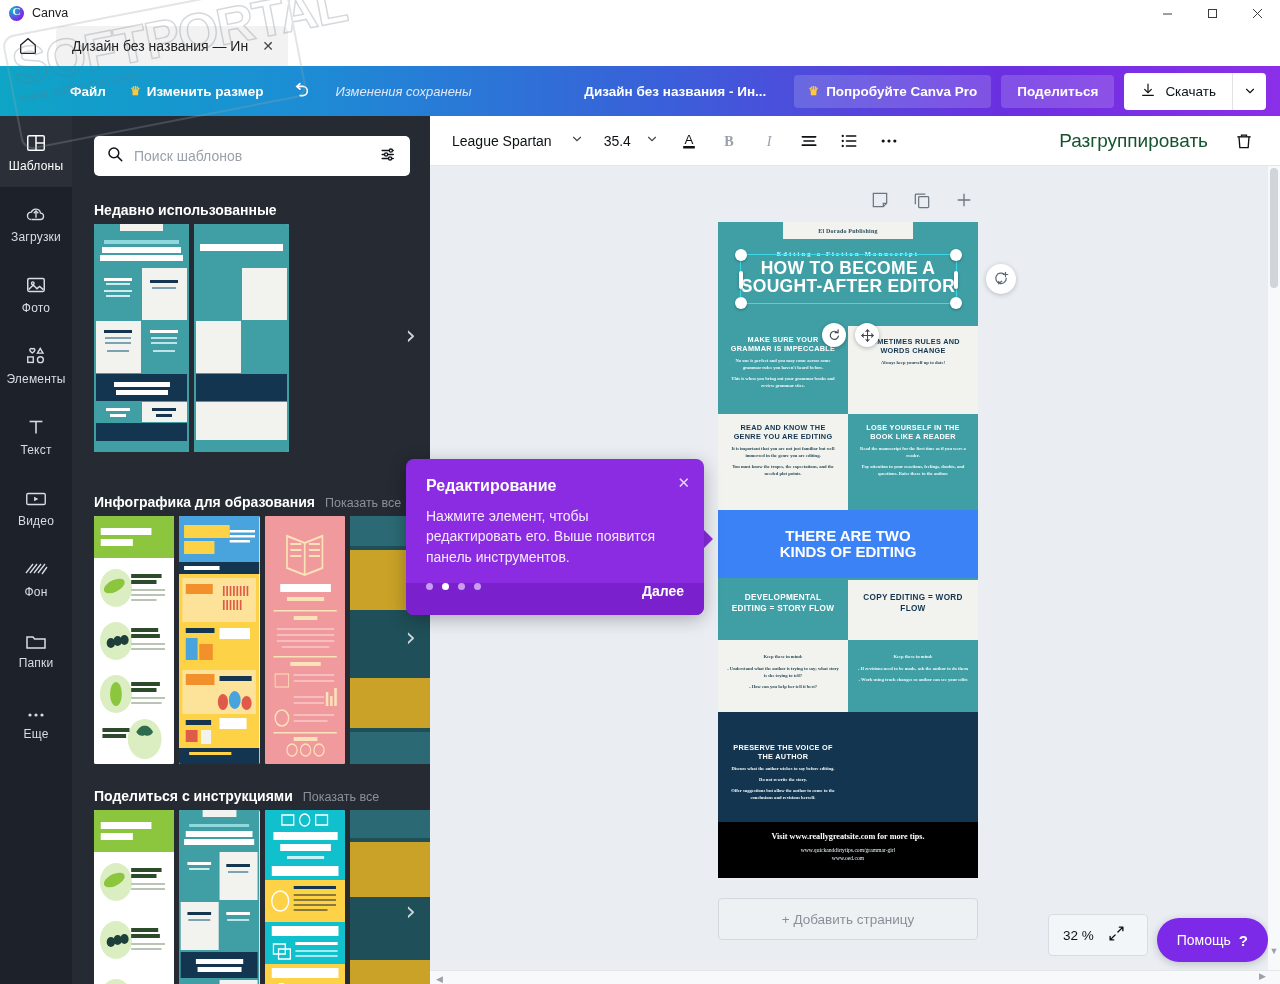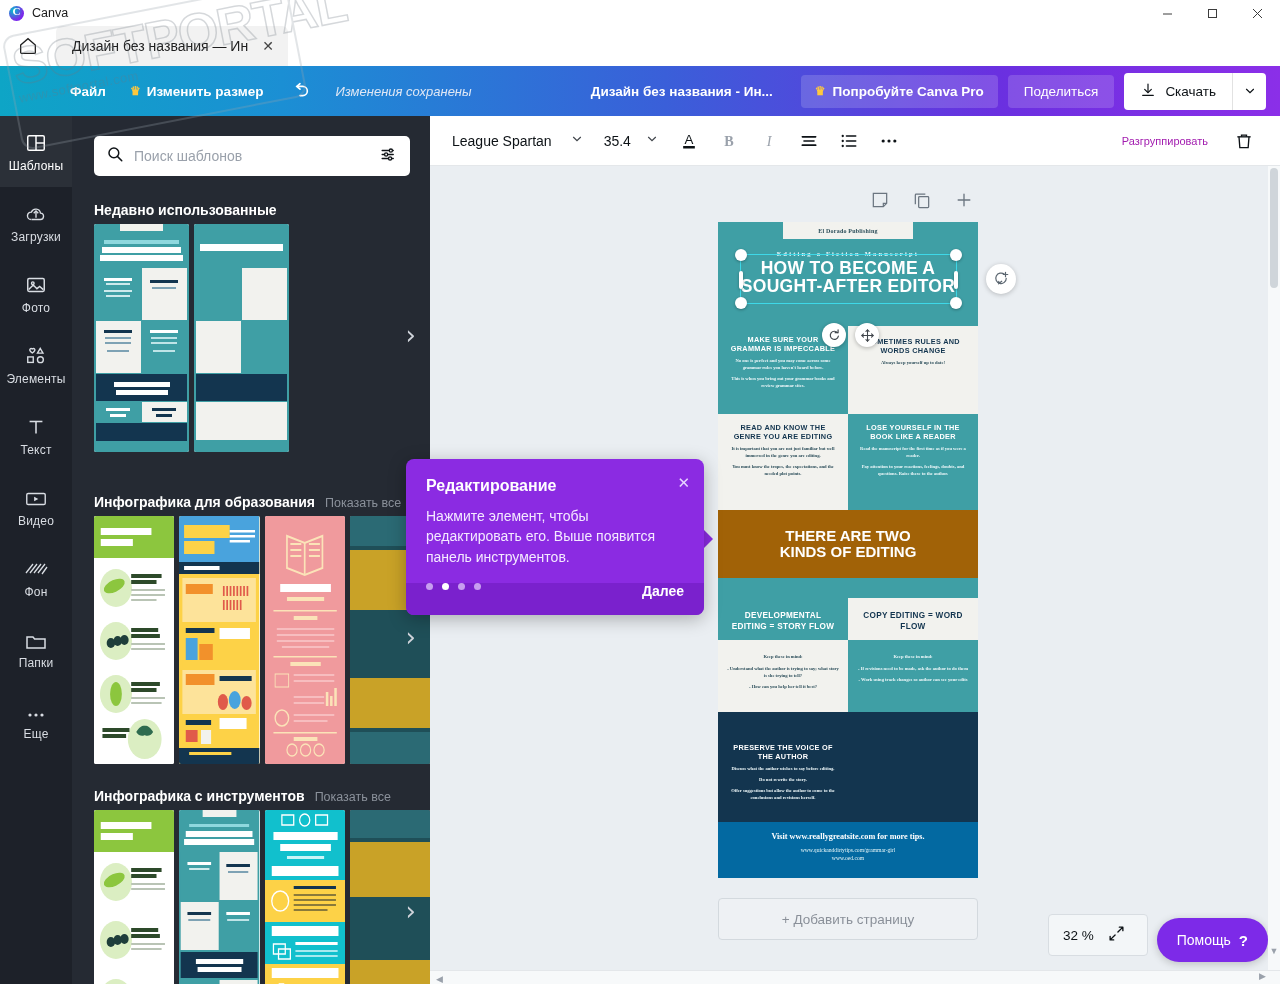--- a/index.html
+++ b/index.html
@@ -63,21 +63,21 @@
   .tb-undo { color: #fff; padding: 0 14px; display: flex; align-items: center; }
   .tb-saved { font-size: 13px; color: #dfe7f5; font-style: italic; padding-left: 10px; }
   .tb-doc-title { font-size: 13.5px; color: #ffffff; font-weight: bold; margin-left: auto; }
   .tb-right { display: flex; align-items: center; gap: 10px; margin-left: 28px; }
   .btn-pro {
     background: rgba(255,255,255,0.16); color: #fff; font-size: 13.5px; font-weight: bold;
     padding: 9px 14px; border-radius: 4px; display: flex; align-items: center; gap: 7px;
   }
   .crown { color: #ffc83d; font-size: 12px; }
   .btn-share {
-    background: rgba(255,255,255,0.16); color: #fff; font-size: 13.5px; font-weight: normal;
+    background: rgba(255,255,255,0.16); color: #fff; font-size: 13.5px; font-weight: bold;
     padding: 9px 16px; border-radius: 4px;
   }
   .btn-dl-group { display: flex; align-items: stretch; background: #fff; border-radius: 4px; overflow: hidden; }
   .btn-dl { display: flex; align-items: center; gap: 9px; padding: 9px 16px; color: #0d1216; font-size: 13.5px; }
   .btn-dl-caret { width: 34px; display: flex; align-items: center; justify-content: center; border-left: 1px solid #e2e2e2; color: #0d1216; }
 
   
   .rail {
     position: absolute; left: 0; top: 116px; width: 72px; height: 868px;
     background: #1d2129;
@@ -127,21 +127,21 @@
     background: #ffffff; display: flex; align-items: center; padding: 0 16px;
     border-bottom: 1px solid #e4e7ea;
   }
   .tool { display: flex; align-items: center; color: #0d1216; font-size: 14px; }
   .tool-font { padding: 0 8px 0 6px; min-width: 100px; }
   .tool-caret { padding: 0 10px; color: #41464c; }
   .tool-size { padding: 0 4px 0 10px; }
   .tool-ico { width: 40px; height: 34px; display: flex; align-items: center; justify-content: center; color: #0d1216; }
   .tool-ico.dim { color: #9aa1ab; }
   .tool-right { margin-left: auto; display: flex; align-items: center; gap: 6px; }
-  .ungroup { font-size: 11px; color: #a21caf; padding: 0 10px; }
+  .ungroup { font-size: 19px; color: #14532d; padding: 0 10px; }
 
   .page-icons { position: absolute; left: 440px; top: 74px; display: flex; gap: 22px; color: #6b7580; }
   .page-icons > span { cursor: pointer; }
 
   .canvas-wrap { position: absolute; left: 288px; top: 106px; width: 260px; height: 656px; }
   .design { width: 260px; height: 656px; background: #3f9fa5; position: relative; overflow: hidden; font-family: "Liberation Serif", serif; }
 
   .dz-ribbon { position: absolute; left: 65px; top: 0; width: 130px; height: 17px; background: #f2f2ee; display: flex; align-items: center; justify-content: center; }
   .dz-ribbon span { font-size: 6px; font-weight: bold; color: #2c4e5a; letter-spacing: .2px; }
   .d-sub { position: absolute; left: 0; top: 28px; width: 260px; text-align: center; font-size: 6.5px; letter-spacing: 2.2px; color: #eafbff; font-weight: bold; }
@@ -160,23 +160,23 @@
   .cell.teal { background: #3f9fa5; }
   .cell.dark { background: #13354f; }
   .c-head { font-size: 7.3px; font-weight: bold; letter-spacing: .3px; line-height: 1.25; font-family: "Liberation Sans", sans-serif; }
   .c-head.onlight { color: #13354f; }
   .c-head.ondark { color: #ffffff; }
   .c-body { font-size: 4.6px; line-height: 1.5; margin-top: 5px; font-weight: bold; }
   .c-body.onlight { color: #2c4e5a; }
   .c-body.ondark { color: #eef8fa; }
   .c-body p { margin-bottom: 4px; }
 
-  .band { position: absolute; left: 0; width: 260px; background: #a16207; display: flex; align-items: center; justify-content: center; }
+  .band { position: absolute; left: 0; width: 260px; background: #3b82f6; display: flex; align-items: center; justify-content: center; }
   .band-txt { color: #fff; font-weight: bold; font-size: 15px; line-height: 1.1; text-align: center; font-family: "Liberation Sans", sans-serif; }
-  .footer-band { position: absolute; left: 0; bottom: 0; width: 260px; height: 56px; background: #0369a1; text-align: center; padding-top: 10px; }
+  .footer-band { position: absolute; left: 0; bottom: 0; width: 260px; height: 56px; background: #000000; text-align: center; padding-top: 10px; }
   .f-main { font-size: 8.2px; font-weight: bold; color: #ffffff; }
   .f-sub { font-size: 5.6px; color: #e6f6f8; margin-top: 5px; line-height: 1.5; }
 
   .notch { position: absolute; left: 50%; transform: translateX(-50%); width: 0; height: 0; border-left: 7px solid transparent; border-right: 7px solid transparent; }
 
   .float-btn { position: absolute; width: 24px; height: 24px; border-radius: 50%; background: #fff; box-shadow: 0 1px 4px rgba(0,0,0,.28); display: flex; align-items: center; justify-content: center; color: #41464c; }
   .comment-btn { position: absolute; left: 986px; top: 264px; width: 30px; height: 30px; border-radius: 50%; background: #fff; box-shadow: 0 1px 5px rgba(0,0,0,.22); display: flex; align-items: center; justify-content: center; color: #5b6670; }
 
   .addpage {
     position: absolute; left: 288px; top: 782px; width: 260px; height: 42px;
@@ -636,21 +636,21 @@
             <rect x="0" y="162" width="95" height="50" fill="#c9a227"></rect>
             <rect x="0" y="216" width="95" height="32" fill="#2b6a74"></rect>
           </svg>
         </div>
         <span class="row-arrow">›</span>
       </div>
     </div>
 
     <div style="position:absolute;left:0;top:660px;width:358px;">
       <div class="sec-head">
-        <span class="sec-title">Инфографика с инструментов</span>
+        <span class="sec-title">Поделиться с инструкциями</span>
         <span class="sec-all">Показать все</span>
       </div>
       <div class="row">
         <div class="thumb" style="width:95px;height:208px;">
           <svg class="mini" viewBox="0 0 95 208" preserveAspectRatio="none">
             <rect width="95" height="208" fill="#ffffff"></rect>
             <rect x="0" y="0" width="95" height="42" fill="#8cc63e"></rect>
             <rect x="8" y="12" width="60" height="7" fill="#ffffff"></rect>
               <rect x="8" y="23" width="38" height="7" fill="#ffffff"></rect>
             <circle cx="26" cy="72" r="19" fill="#dbeec2"></circle>
@@ -898,21 +898,21 @@
           </div>
         </div>
 
         <div class="band" style="top:288px;height:68px;">
           <div class="band-txt">
             <div>THERE ARE TWO</div>
             <div>KINDS OF EDITING</div>
           </div>
         </div>
 
-        <div class="grid2" style="top:376px;height:69px;">
+        <div class="grid2" style="top:358px;height:69px;">
           <div class="cell teal" style="padding-top:12px;">
             <div class="c-head ondark" style="font-size:8.2px;line-height:1.35;">DEVELOPMENTAL EDITING = STORY FLOW</div>
             <span class="notch" style="bottom:-7px;border-top:7px solid #3f9fa5;"></span>
           </div>
           <div class="cell light" style="padding-top:12px;">
             <div class="c-head onlight" style="font-size:8.2px;line-height:1.35;">COPY EDITING = WORD FLOW</div>
             <span class="notch" style="bottom:-7px;border-top:7px solid #f2f2ee;"></span>
           </div>
         </div>
 

